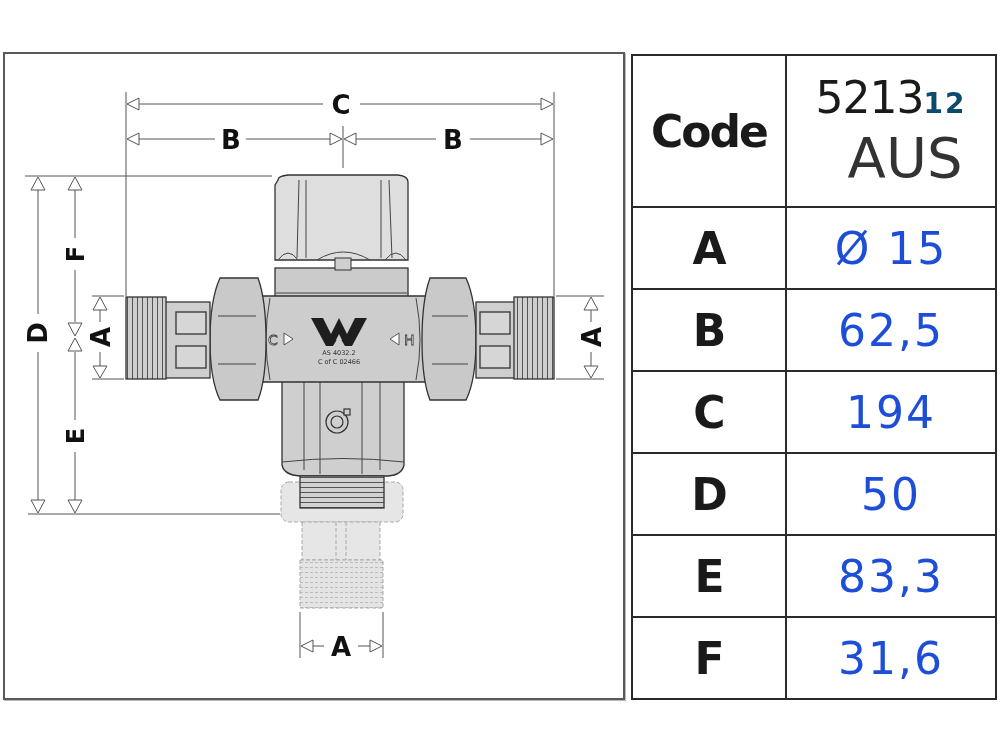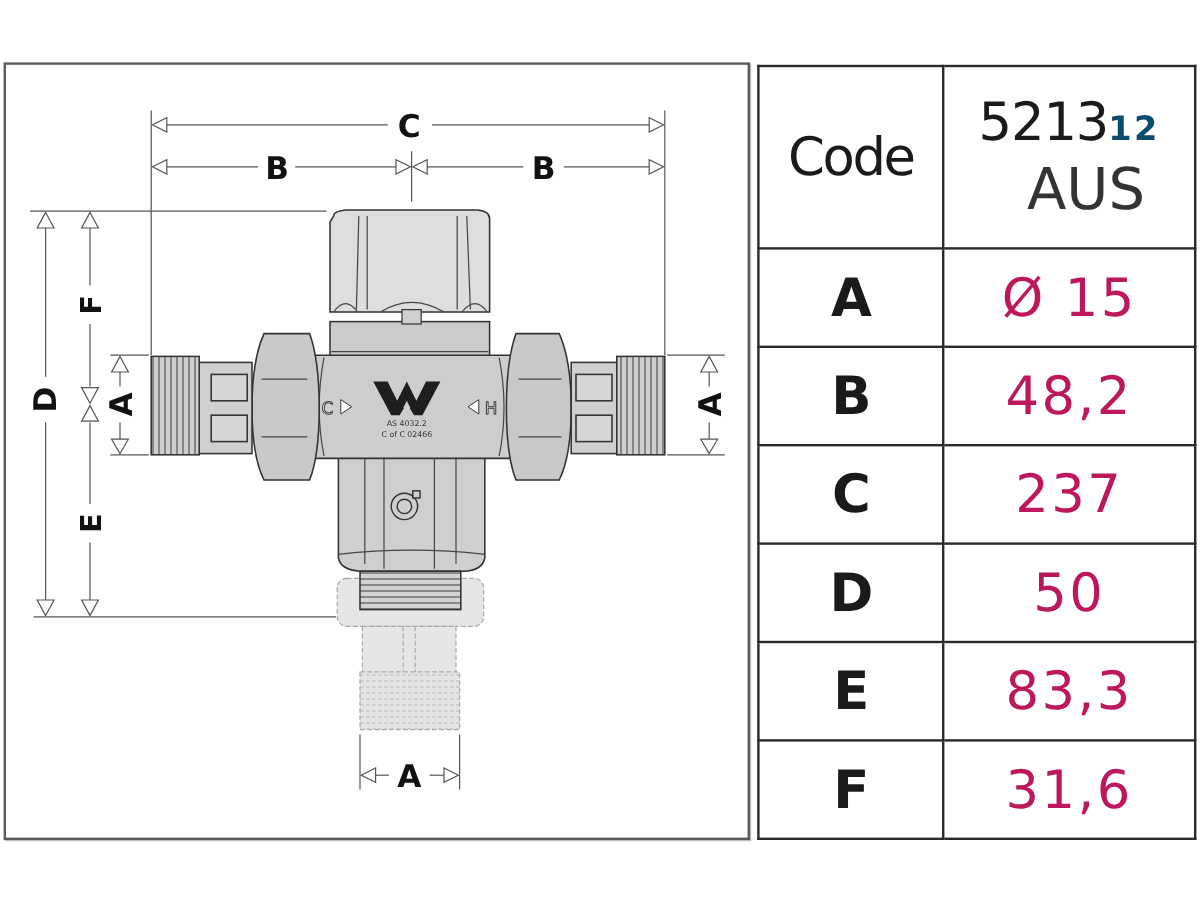--- a/index.html
+++ b/index.html
@@ -5,25 +5,25 @@
   html, body { margin: 0; padding: 0; background: #ffffff; }
   body { width: 1000px; height: 750px; position: relative; overflow: hidden; font-family: "DejaVu Sans", sans-serif; }
   .frame-left { position: absolute; left: 3px; top: 52px; width: 618px; height: 644px; border: 2px solid #5a5a5a; background: #fff; box-shadow: 1px 1px 0 #bbb; }
   #drawing { position: absolute; left: 0; top: 0; width: 1000px; height: 750px; }
   table.dims { position: absolute; left: 631px; top: 54px; width: 366px; height: 644px; border-collapse: collapse; table-layout: fixed; }
   table.dims td { border: 2px solid #2a2a2a; text-align: center; vertical-align: middle; padding: 0; color: #1a1a1a; }
   table.dims tr.head td { height: 150px; }
   table.dims tr.row td { height: 80px; }
   td.key { width: 152px; font-family: "DejaVu Sans", sans-serif; font-weight: bold; font-size: 44px; letter-spacing: -1px; }
   td.val { font-family: "DejaVu Sans", sans-serif; font-weight: 200; font-size: 44px; color: #222; }
-  .code-label { font-size: 44px; font-weight: normal; letter-spacing: -2px; text-align: center; }
+  .code-label { font-size: 44px; font-weight: bold; letter-spacing: -2px; text-align: center; }
   .code-bold { font-weight: normal; font-size: 44px; letter-spacing: -1px; }
   .code-thin { font-weight: bold; font-size: 28px; color: #0c4a6e; letter-spacing: 2px; }
-  .code-sub { display: block; font-size: 48px; font-weight: normal; color: #333; margin-top: 2px; padding-left: 28px; }
-  .val-text { font-weight: normal; color: #be185d; letter-spacing: 2px; }
+  .code-sub { display: block; font-size: 56px; font-weight: normal; color: #333; margin-top: 2px; padding-left: 28px; }
+  .val-text { font-weight: normal; color: #1d4ed8; letter-spacing: 2px; }
   svg text { font-family: "DejaVu Sans", sans-serif; }
 </style>
 </head>
 <body>
 
 <div class="frame-left"></div>
 
 <svg id="drawing" viewBox="0 0 1000 750" xmlns="http://www.w3.org/2000/svg">
   <defs>
     <pattern id="thread" width="5" height="10" patternUnits="userSpaceOnUse">
@@ -195,25 +195,25 @@
       <span class="code-bold">5213</span><span class="code-thin">12</span>
       <span class="code-sub">AUS</span>
     </td>
   </tr>
   <tr class="row">
     <td class="key">A</td>
     <td class="val"><span class="val-text">Ø 15</span></td>
   </tr>
   <tr class="row">
     <td class="key">B</td>
-    <td class="val"><span class="val-text">48,2</span></td>
+    <td class="val"><span class="val-text">62,5</span></td>
   </tr>
   <tr class="row">
     <td class="key">C</td>
-    <td class="val"><span class="val-text">237</span></td>
+    <td class="val"><span class="val-text">194</span></td>
   </tr>
   <tr class="row">
     <td class="key">D</td>
     <td class="val"><span class="val-text">50</span></td>
   </tr>
   <tr class="row">
     <td class="key">E</td>
     <td class="val"><span class="val-text">83,3</span></td>
   </tr>
   <tr class="row">

